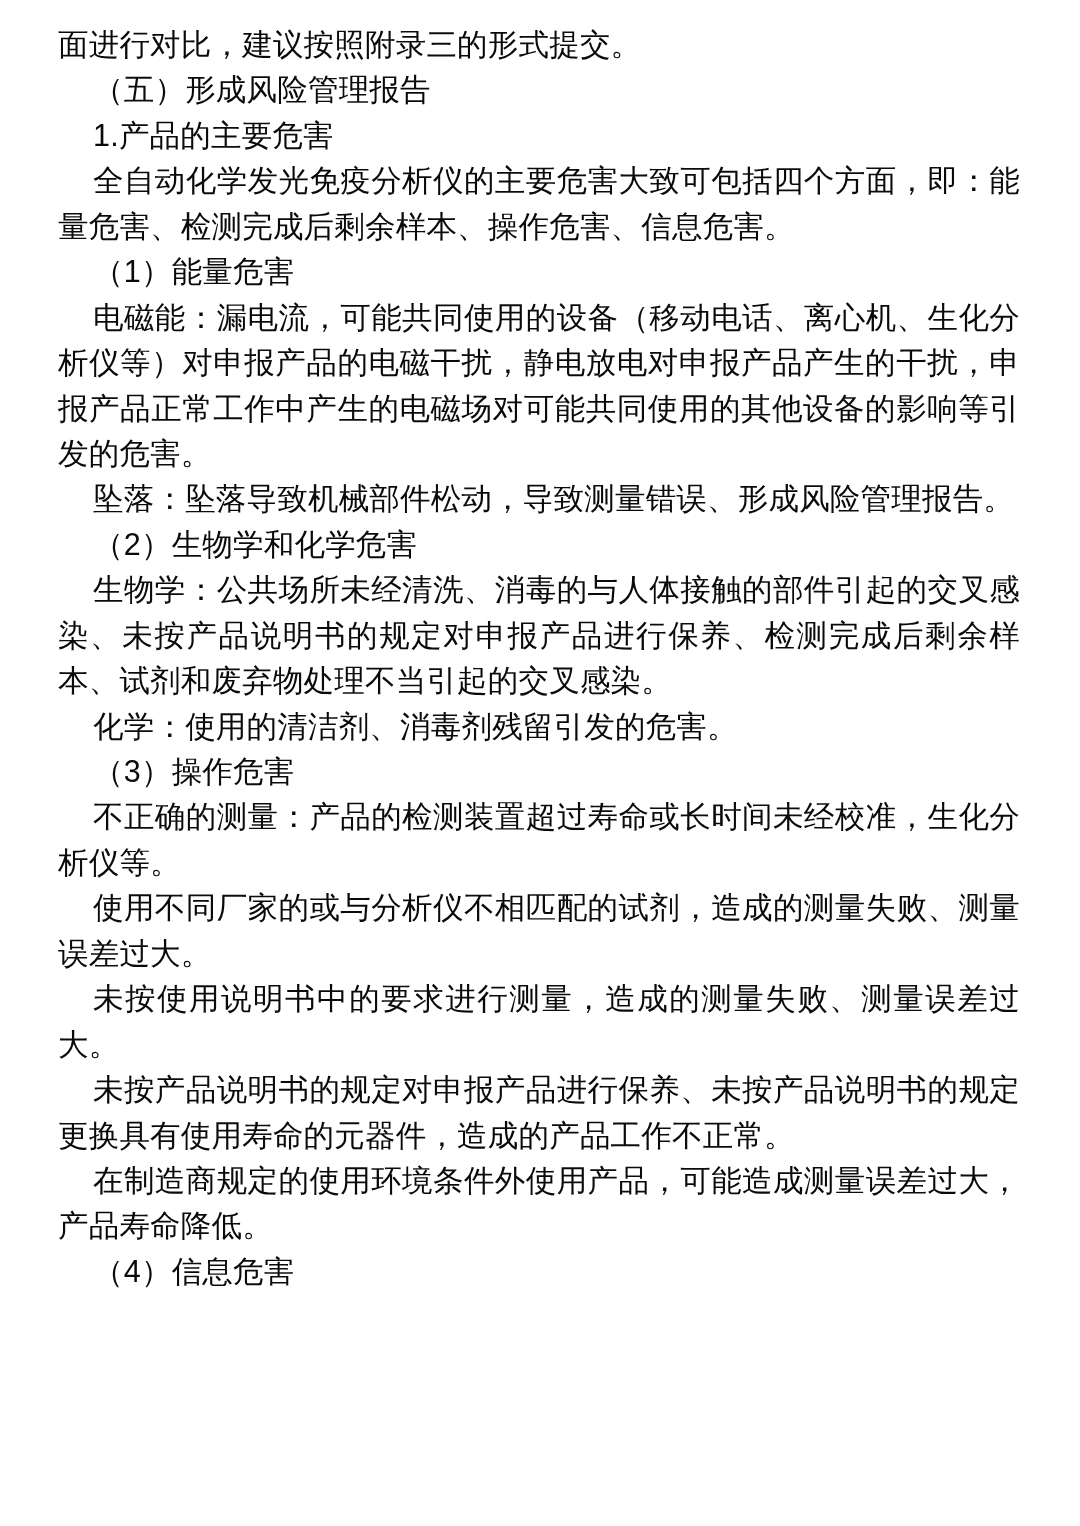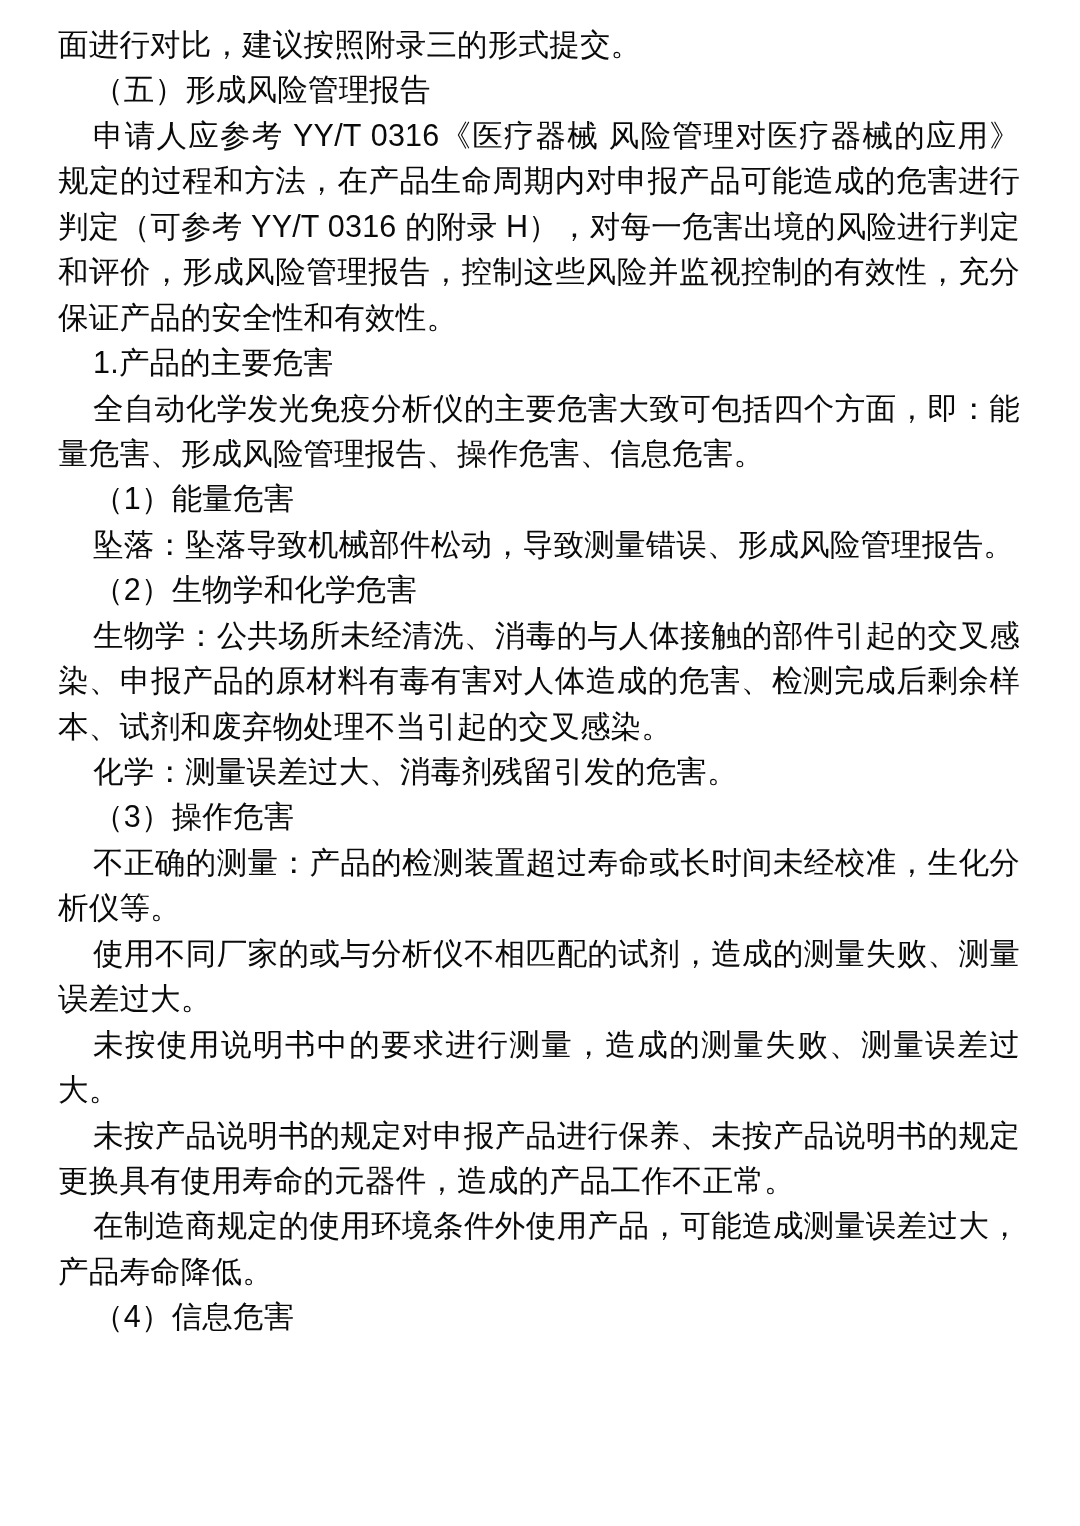--- a/index.html
+++ b/index.html
@@ -42,28 +42,28 @@
   }
 </style>
 </head>
 <body>
 
 <div class="page">
   <div class="doc-body">
 
     <p class="p-flush">面进行对比，建议按照附录三的形式提交。</p>
     <p class="p-indent1">（五）形成风险管理报告</p>
-    <p class="p-indent1">申请人应参考 YY/T 0316《医疗器械 风险管理对医疗器械的应用》规定的过程和方法，在产品生命周期内对申报产品可能造成的危害进行判定（可参考 YY/T 0316 的附录 H），对每一危害出境的风险进行判定和评价，形成风险管理报告，控制这些风险并监视控制的有效性，充分保证产品的安全性和有效性。</p>
     <p class="p-indent1">1.产品的主要危害</p>
-    <p class="p-indent1">全自动化学发光免疫分析仪的主要危害大致可包括四个方面，即：能量危害、形成风险管理报告、操作危害、信息危害。</p>
+    <p class="p-indent1">全自动化学发光免疫分析仪的主要危害大致可包括四个方面，即：能量危害、检测完成后剩余样本、操作危害、信息危害。</p>
     <p class="p-indent1">（1）能量危害</p>
+    <p class="p-indent1">电磁能：漏电流，可能共同使用的设备（移动电话、离心机、生化分析仪等）对申报产品的电磁干扰，静电放电对申报产品产生的干扰，申报产品正常工作中产生的电磁场对可能共同使用的其他设备的影响等引发的危害。</p>
     <p class="p-indent1">坠落：坠落导致机械部件松动，导致测量错误、形成风险管理报告。</p>
     <p class="p-indent1">（2）生物学和化学危害</p>
-    <p class="p-indent1">生物学：公共场所未经清洗、消毒的与人体接触的部件引起的交叉感染、申报产品的原材料有毒有害对人体造成的危害、检测完成后剩余样本、试剂和废弃物处理不当引起的交叉感染。</p>
-    <p class="p-indent1">化学：测量误差过大、消毒剂残留引发的危害。</p>
+    <p class="p-indent1">生物学：公共场所未经清洗、消毒的与人体接触的部件引起的交叉感染、未按产品说明书的规定对申报产品进行保养、检测完成后剩余样本、试剂和废弃物处理不当引起的交叉感染。</p>
+    <p class="p-indent1">化学：使用的清洁剂、消毒剂残留引发的危害。</p>
     <p class="p-indent1">（3）操作危害</p>
     <p class="p-indent1">不正确的测量：产品的检测装置超过寿命或长时间未经校准，生化分析仪等。</p>
     <p class="p-indent1">使用不同厂家的或与分析仪不相匹配的试剂，造成的测量失败、测量误差过大。</p>
     <p class="p-indent1">未按使用说明书中的要求进行测量，造成的测量失败、测量误差过大。</p>
     <p class="p-indent1">未按产品说明书的规定对申报产品进行保养、未按产品说明书的规定更换具有使用寿命的元器件，造成的产品工作不正常。</p>
     <p class="p-indent1">在制造商规定的使用环境条件外使用产品，可能造成测量误差过大，产品寿命降低。</p>
     <p class="p-indent1">（4）信息危害</p>
 
   </div>
 </div>

